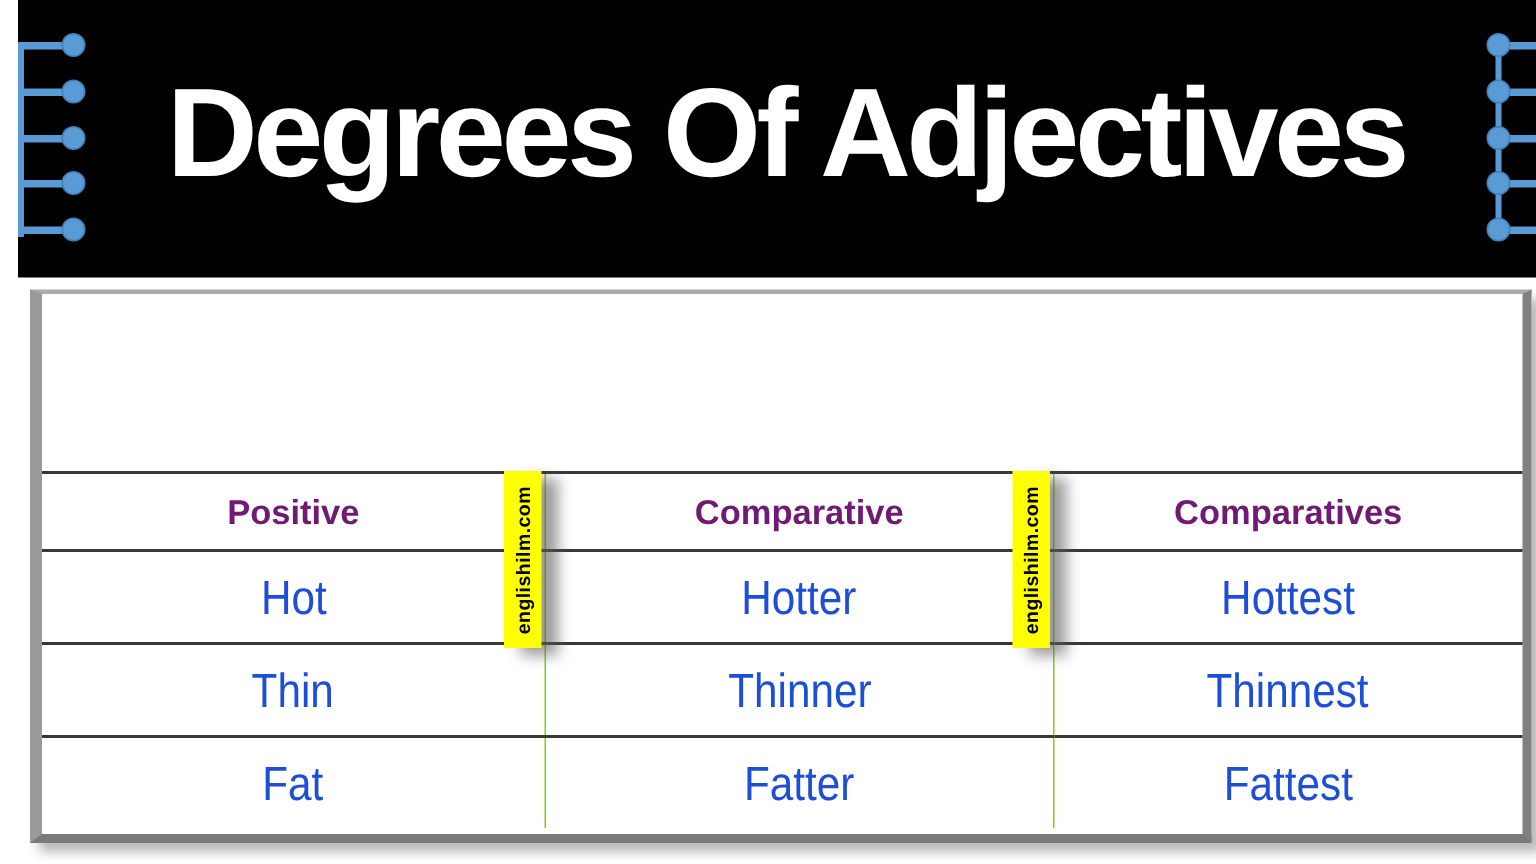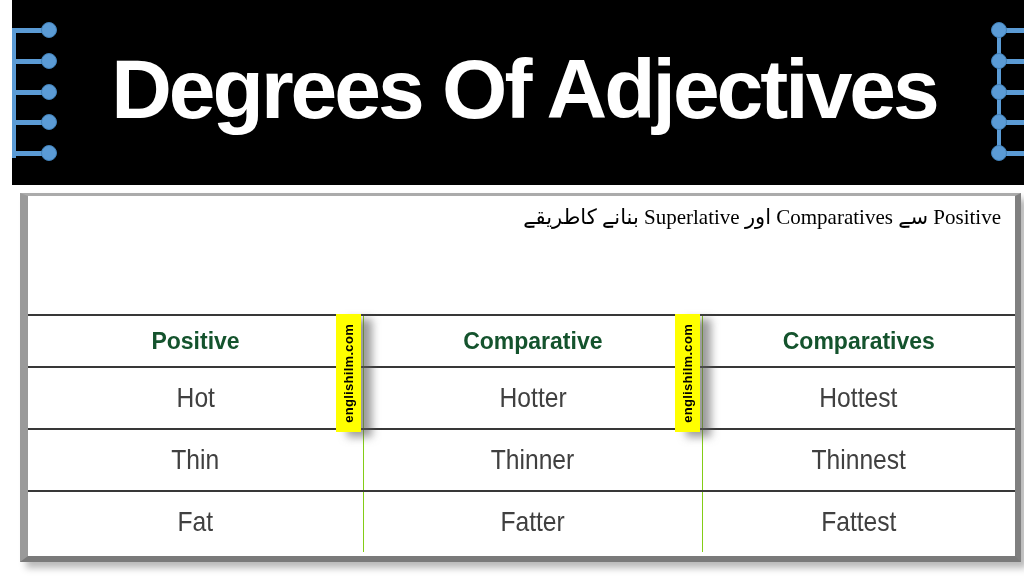--- a/index.html
+++ b/index.html
@@ -26,23 +26,23 @@
 
   .intro { position:absolute; left:0; top:0; width:100%; height:118px; box-sizing:border-box;
            direction:rtl; text-align:right; padding:6px 14px 0 14px; color:#000;
            font-family:"Liberation Serif","DejaVu Sans",serif; }
   .intro-heading { margin:3px 0 8px 0; font-size:21px; white-space:nowrap; }
   .intro-line { margin:0 0 5px 0; font-size:13px; line-height:1.6; white-space:nowrap; }
 
   
   .grammar-table { position:absolute; left:0; top:118px; width:100%; height:238px;
            border-collapse:collapse; table-layout:fixed; border-top:2px solid #383838; }
-  .grammar-table th { height:48px; font-size:23px; font-weight:bold; color:#14532d;
+  .grammar-table th { height:48px; font-size:23px; font-weight:bold; color:#701a75;
            border-bottom:2px solid #383838;border-radius:26px; }
-  .grammar-table td { font-size:28px; color:#404040; text-align:center;
+  .grammar-table td { font-size:32px; color:#1d4ed8; text-align:center;
            border-bottom:2px solid #383838; }
   .grammar-table tr:last-child td { border-bottom:none; }
   .grammar-table th + th, .grammar-table td + td { border-left:1px solid #84cc16; }
   .grammar-table td .cell-text { display:inline-block; transform:scaleX(0.88); }
 
   
   .wm { position:absolute; width:25px; height:118px; background:#FFFF00; z-index:5;
         display:flex; align-items:center; justify-content:center;
         box-shadow:11px 5px 9px rgba(90,90,90,0.6); }
   .wm-text { writing-mode:vertical-rl; transform:rotate(180deg); font-size:13px; font-weight:bold;
@@ -80,21 +80,20 @@
     <div class="ddot" style="left:979px; top:84px;"></div>
     <div class="dline" style="left:990px; top:120px; width:34px;"></div>
     <div class="ddot" style="left:979px; top:114px;"></div>
     <div class="dline" style="left:990px; top:151px; width:34px;"></div>
     <div class="ddot" style="left:979px; top:145px;"></div>
   </header>
 
   <main class="panel">
 
     <section class="intro" dir="rtl">
-      <p class="intro-heading">Positive سے Comparatives اور Superlative بنانے کاطریقے</p>
     </section>
 
     <table class="grammar-table">
       <colgroup>
           <col style="width:34%">
           <col style="width:34.3%">
           <col style="width:31.7%">
         </colgroup>
       <thead>
         <tr>

